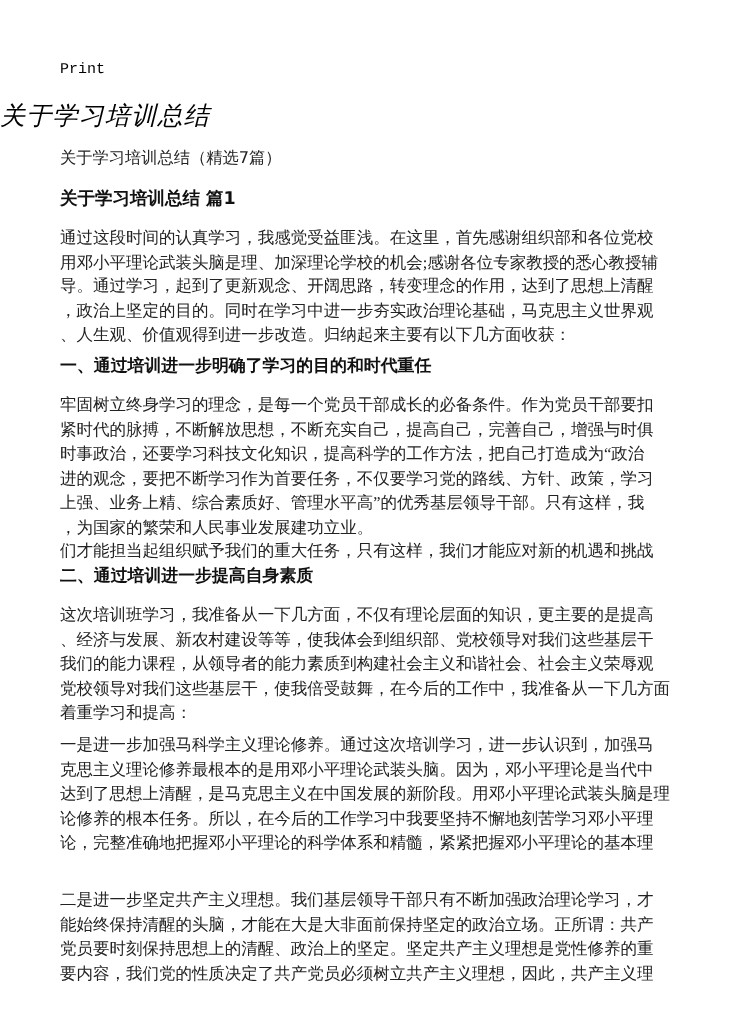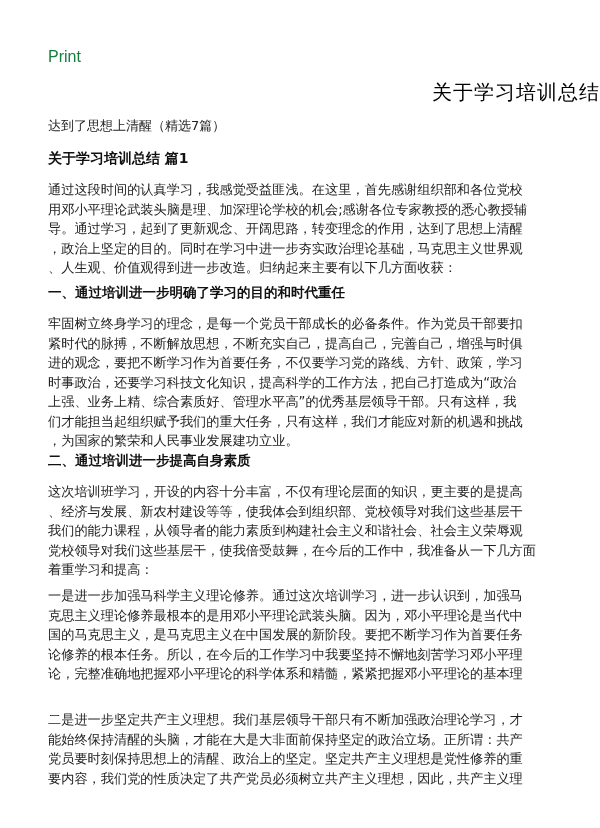--- a/index.html
+++ b/index.html
@@ -19,34 +19,35 @@
       position: absolute;
       left: 0;
       top: 0;
       width: 600px;
       height: 828px;
     }
     .print-label {
       position: absolute;
       left: 48px;
       top: 48px;
-      font-family: Liberation Sans, sans-serif;
-      font-size: 16px;
-      color: #15803d;
+      font-family: Liberation Mono, monospace;
+      font-size: 12px;
+      color: #000000;
     }
     .doc-title {
       position: absolute;
       left: 0;
       width: 600px;
       top: 79px;
-      text-align: right;
+      text-align: left;
       font-size: 20px;
       font-weight: normal;
       letter-spacing: 1px;
       color: #000;
+      font-style: italic;
     }
     .subtitle {
       position: absolute;
       left: 48px;
       top: 117px;
       font-size: 13px;
       color: #222;
     }
     .section-heading {
       position: absolute;
@@ -62,67 +63,68 @@
       left: 48px;
       width: 520px;
       font-size: 13.2px;
       line-height: 19.5px;
       color: #222;
     }
     .para .ln {
       display: block;
       white-space: nowrap;
       overflow: hidden;
+      font-family: Liberation Serif, serif;
     }
   </style>
 </head>
 <body>
 
 <div class="page">
 
   <div class="print-label">Print</div>
 
   <h1 class="doc-title" style="margin:0;">关于学习培训总结</h1>
 
-  <div class="subtitle">达到了思想上清醒（精选7篇）</div>
+  <div class="subtitle">关于学习培训总结（精选7篇）</div>
 
   <div class="section-heading" style="top:150px; font-size:14px;">关于学习培训总结 篇1</div>
 
   <div class="para" style="top:180px;">
     <span class="ln">通过这段时间的认真学习，我感觉受益匪浅。在这里，首先感谢组织部和各位党校</span>
     <span class="ln">用邓小平理论武装头脑是理、加深理论学校的机会;感谢各位专家教授的悉心教授辅</span>
     <span class="ln">导。通过学习，起到了更新观念、开阔思路，转变理念的作用，达到了思想上清醒</span>
     <span class="ln">，政治上坚定的目的。同时在学习中进一步夯实政治理论基础，马克思主义世界观</span>
     <span class="ln">、人生观、价值观得到进一步改造。归纳起来主要有以下几方面收获：</span>
   </div>
 
   <div class="section-heading" style="top:284px;">一、通过培训进一步明确了学习的目的和时代重任</div>
   <div class="para" style="top:314px;">
     <span class="ln">牢固树立终身学习的理念，是每一个党员干部成长的必备条件。作为党员干部要扣</span>
     <span class="ln">紧时代的脉搏，不断解放思想，不断充实自己，提高自己，完善自己，增强与时俱</span>
+    <span class="ln">时事政治，还要学习科技文化知识，提高科学的工作方法，把自己打造成为“政治</span>
     <span class="ln">进的观念，要把不断学习作为首要任务，不仅要学习党的路线、方针、政策，学习</span>
-    <span class="ln">时事政治，还要学习科技文化知识，提高科学的工作方法，把自己打造成为“政治</span>
     <span class="ln">上强、业务上精、综合素质好、管理水平高”的优秀基层领导干部。只有这样，我</span>
+    <span class="ln">，为国家的繁荣和人民事业发展建功立业。</span>
     <span class="ln">们才能担当起组织赋予我们的重大任务，只有这样，我们才能应对新的机遇和挑战</span>
-    <span class="ln">，为国家的繁荣和人民事业发展建功立业。</span>
   </div>
 
   <div class="section-heading" style="top:452px;">二、通过培训进一步提高自身素质</div>
   <div class="para" style="top:482px;">
-    <span class="ln">这次培训班学习，开设的内容十分丰富，不仅有理论层面的知识，更主要的是提高</span>
+    <span class="ln">这次培训班学习，我准备从一下几方面，不仅有理论层面的知识，更主要的是提高</span>
     <span class="ln">、经济与发展、新农村建设等等，使我体会到组织部、党校领导对我们这些基层干</span>
     <span class="ln">我们的能力课程，从领导者的能力素质到构建社会主义和谐社会、社会主义荣辱观</span>
     <span class="ln">党校领导对我们这些基层干，使我倍受鼓舞，在今后的工作中，我准备从一下几方面</span>
     <span class="ln">着重学习和提高：</span>
   </div>
 
   <div class="para" style="top:586px;">
     <span class="ln">一是进一步加强马科学主义理论修养。通过这次培训学习，进一步认识到，加强马</span>
     <span class="ln">克思主义理论修养最根本的是用邓小平理论武装头脑。因为，邓小平理论是当代中</span>
-    <span class="ln">国的马克思主义，是马克思主义在中国发展的新阶段。要把不断学习作为首要任务</span>
+    <span class="ln">达到了思想上清醒，是马克思主义在中国发展的新阶段。用邓小平理论武装头脑是理</span>
     <span class="ln">论修养的根本任务。所以，在今后的工作学习中我要坚持不懈地刻苦学习邓小平理</span>
     <span class="ln">论，完整准确地把握邓小平理论的科学体系和精髓，紧紧把握邓小平理论的基本理</span>
   </div>
 
   <div class="para" style="top:710px;">
     <span class="ln">二是进一步坚定共产主义理想。我们基层领导干部只有不断加强政治理论学习，才</span>
     <span class="ln">能始终保持清醒的头脑，才能在大是大非面前保持坚定的政治立场。正所谓：共产</span>
     <span class="ln">党员要时刻保持思想上的清醒、政治上的坚定。坚定共产主义理想是党性修养的重</span>
     <span class="ln">要内容，我们党的性质决定了共产党员必须树立共产主义理想，因此，共产主义理</span>
   </div>

